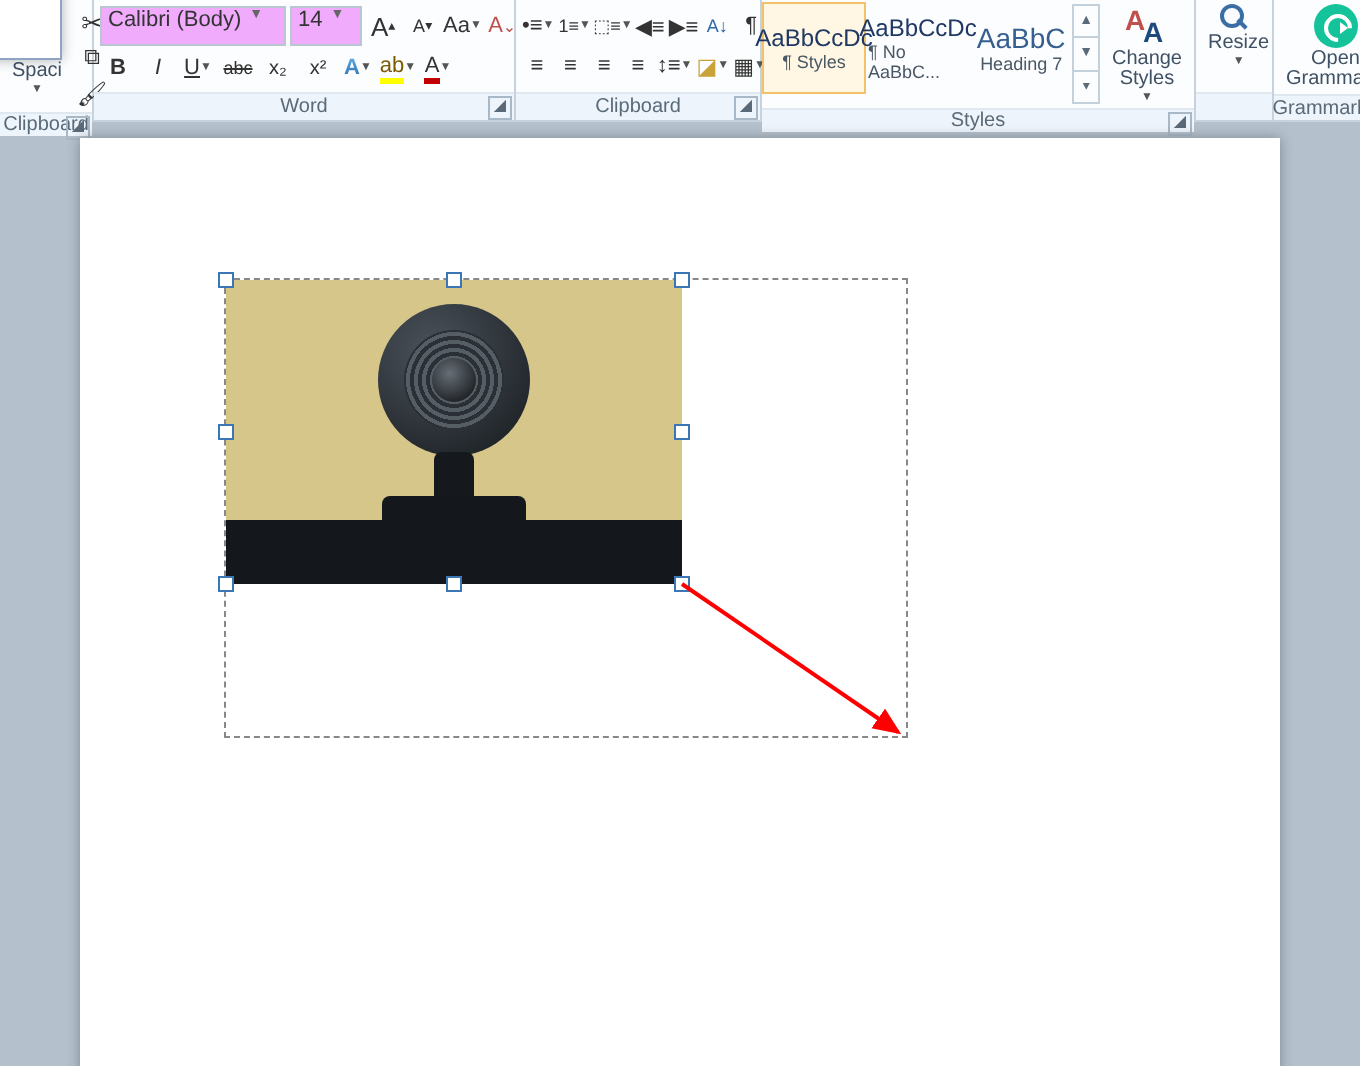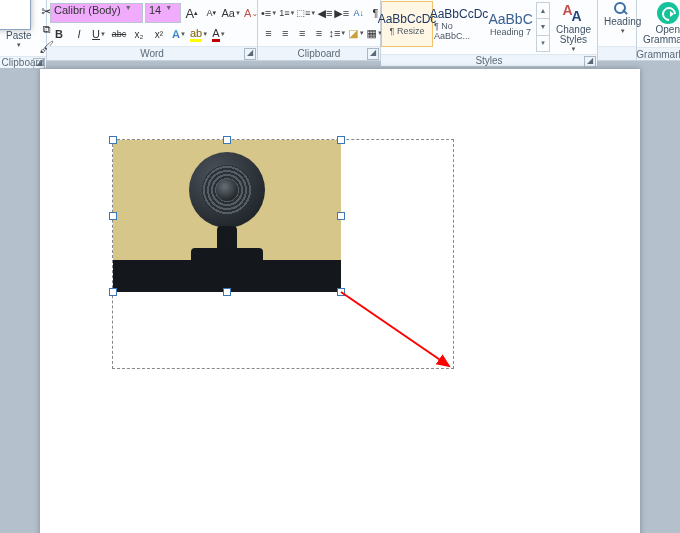--- a/index.html
+++ b/index.html
@@ -64,21 +64,21 @@
 <div class="ribbon">
 
   <div class="group" style="width:46px">
     <div class="group-body">
       <div class="big-btn">
         <div class="paste-ic">
             <div class="board"></div>
             <div class="clip"></div>
             <div class="page"></div>
           </div>
-        <span class="lbl">Paste</span>
+        <span class="lbl">Spaci</span>
         <span class="dd-tiny">▼</span>
       </div>
       <div class="col" style="padding:2px 2px 0 0">
         <div class="ibtn">
             <span style="font-size:13px">✂</span>
           </div>
         <div class="ibtn">
             <span style="font-size:11px">⧉</span>
           </div>
         <div class="ibtn">
@@ -222,21 +222,21 @@
     <div class="group-label">
         <span>Clipboard</span>
         <div class="launcher">◢</div>
       </div>
   </div>
 
   <div class="group" style="width:216px">
     <div class="group-body">
       <div class="style-it sel">
         <span class="style-prev">AaBbCcDc</span>
-        <span class="style-nm">¶ Resize</span>
+        <span class="style-nm">¶ Styles</span>
       </div>
       <div class="style-it">
         <span class="style-prev">AaBbCcDc</span>
         <span class="style-nm">¶ No AaBbC...</span>
       </div>
       <div class="style-it">
         <span class="style-prev" style="color:#365f91;font-size:14px">AaBbC</span>
         <span class="style-nm">Heading 7</span>
       </div>
       <div class="gal-scroll">
@@ -254,21 +254,21 @@
     <div class="group-label">
         <span>Styles</span>
         <div class="launcher">◢</div>
       </div>
   </div>
 
   <div class="group" style="width:38px">
     <div class="group-body">
       <div class="big-btn">
         <div class="find-ic"></div>
-        <span class="lbl">Heading</span>
+        <span class="lbl">Resize</span>
         <span class="dd-tiny">▼</span>
       </div>
     </div>
     <div class="group-label">&nbsp;</div>
   </div>
 
   <div class="group" style="width:48px;border-right:none">
     <div class="group-body">
       <div class="big-btn">
         <div class="gram-ic"></div>

